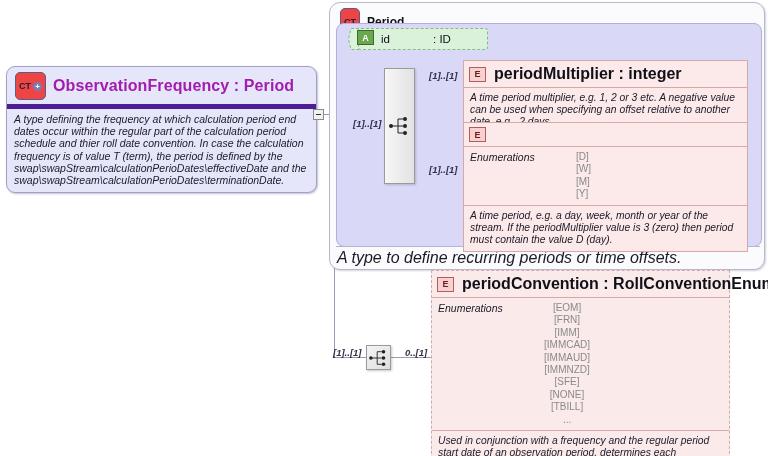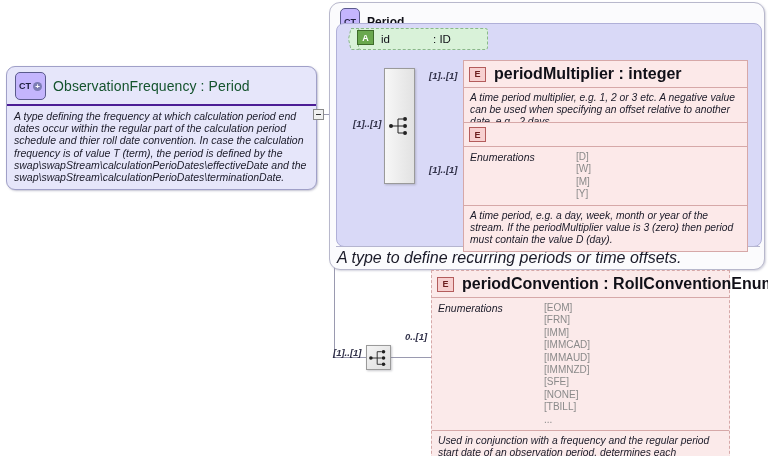--- a/index.html
+++ b/index.html
@@ -46,44 +46,44 @@
     border-radius: 9px;
     box-shadow: 1px 1px 2px rgba(120,120,150,0.45);
   }
   .ct-head {
     display: flex;
     align-items: center;
     gap: 7px;
     padding: 5px 8px 4px 8px;
   }
   .ct-title {
-    font-size: 14px;
-    font-weight: normal;
+    font-size: 16px;
+    font-weight: bold;
     letter-spacing: .1px;
-    color: #14532d;
+    color: #a21caf;
     white-space: nowrap;
   }
   .ct-doc {
-    border-top: 2px solid #4c1d95;
+    border-top: 5px solid #4c1d95;
     padding: 4px 7px 6px 7px;
     font-style: italic;
     font-size: 10.5px;
     line-height: 12.2px;
     color: #1a1a28;
   }
 
   
   .badge {
     display: inline-flex;
     align-items: center;
     justify-content: center;
     gap: 2px;
     border: 1px solid #5a5a8c;
     border-radius: 5px;
-    background: #c4b5fd;
+    background: #ef4444;
     font-size: 9px;
     font-weight: bold;
     color: #202040;
     padding: 0 3px;
     height: 28px;
     line-height: 1;
     box-sizing: border-box;
   }
   .badge .plus {
     display: inline-block;
@@ -335,21 +335,21 @@
     font-size: 9.5px;
     font-style: italic;
     font-weight: bold;
     color: #303048;
     white-space: nowrap;
   }
   .card-left-top   { left: 353px; top: 118px; }
   .card-pm         { left: 429px; top: 70px; }
   .card-pe         { left: 429px; top: 164px; }
   .card-bottom-in  { left: 333px; top: 347px; }
-  .card-bottom-out { left: 405px; top: 331px; }
+  .card-bottom-out { left: 405px; top: 347px; }
 </style>
 </head>
 <body>
 
 <div class="canvas">
 
   <svg class="wires" viewBox="0 0 768 456" width="768" height="456">
     <g stroke="#9a9ab0" stroke-width="1" fill="none" shape-rendering="crispEdges">
 
       <line x1="317" y1="114.5" x2="313" y2="114.5"></line>
@@ -477,21 +477,21 @@
   <div class="box el-box box-periodconvention">
     <div class="el-head">
       <span class="el-badge">E</span>
       <span class="el-title">
         <span class="nm">periodConvention</span>
         <span class="nm">: RollConventionEnum</span>
       </span>
     </div>
     <div class="el-enums">
       <span class="el-enums-label">Enumerations</span>
-      <span class="el-enums-list" style="white-space:pre;">[EOM]
+      <span class="el-enums-list" style="white-space:pre;text-align:center;">[EOM]
 [FRN]
 [IMM]
 [IMMCAD]
 [IMMAUD]
 [IMMNZD]
 [SFE]
 [NONE]
 [TBILL]
 ...</span>
     </div>

